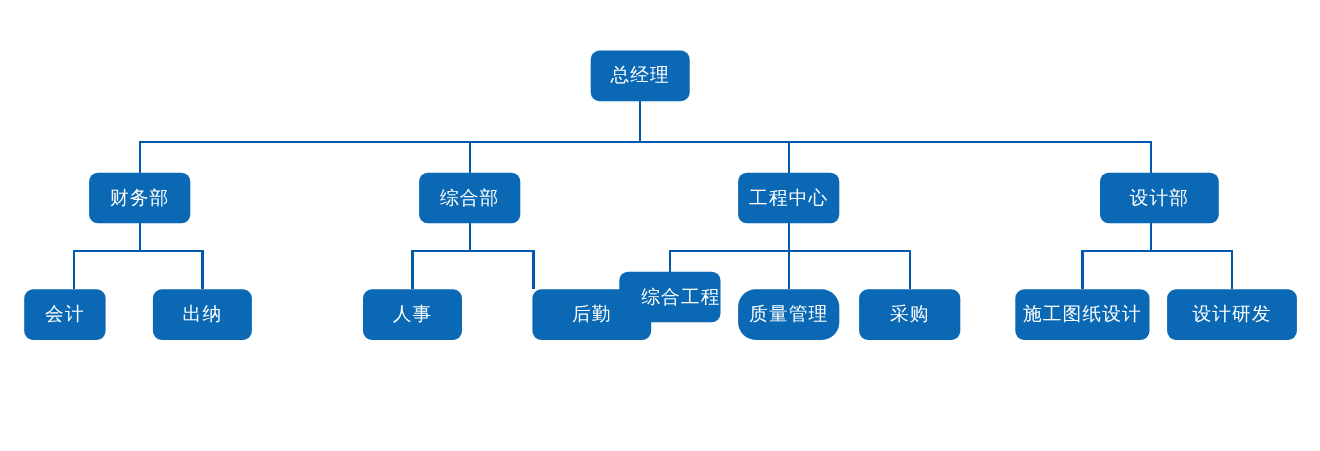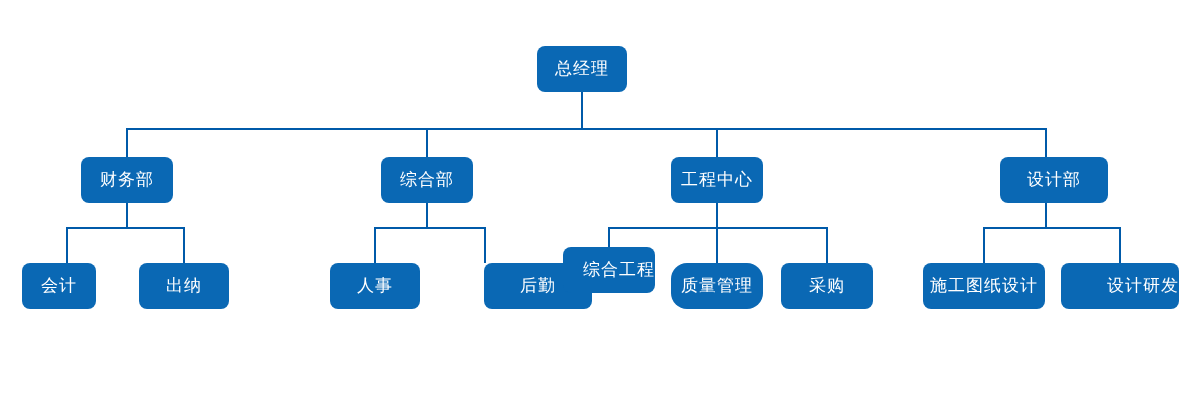--- a/index.html
+++ b/index.html
@@ -44,21 +44,21 @@
   .n-design    { left: 1000px; top: 157px; width: 108px;  }
   
   .n-account   { left: 22px;   top: 263px; width: 74px;  }
   .n-cashier   { left: 139px;  top: 263px; width: 90px;  }
   .n-hr        { left: 330px;  top: 263px; width: 90px;  }
   .n-logistics { left: 440px;  top: 263px; width: 108px; margin-left: 44px;  }
   .n-geneng    { left: 563px;  top: 247px; width: 92px; text-align: right;  }
   .n-quality   { left: 671px;  top: 263px; width: 92px; border-radius: 16px;  }
   .n-purchase  { left: 781px;  top: 263px; width: 92px;  }
   .n-drawing   { left: 923px;  top: 263px; width: 122px; }
-  .n-rnd       { left: 1061px; top: 263px; width: 118px; text-align: right; }
+  .n-rnd       { left: 1061px; top: 263px; width: 118px; }
 </style>
 </head>
 <body>
 
 <div class="canvas">
 
   <svg class="connectors" width="1200" height="410" viewBox="0 0 1200 410" shape-rendering="crispEdges">
     <g stroke="#005aa9" stroke-width="2" fill="none">
 
       <line x1="582" y1="92" x2="582" y2="129"></line>

